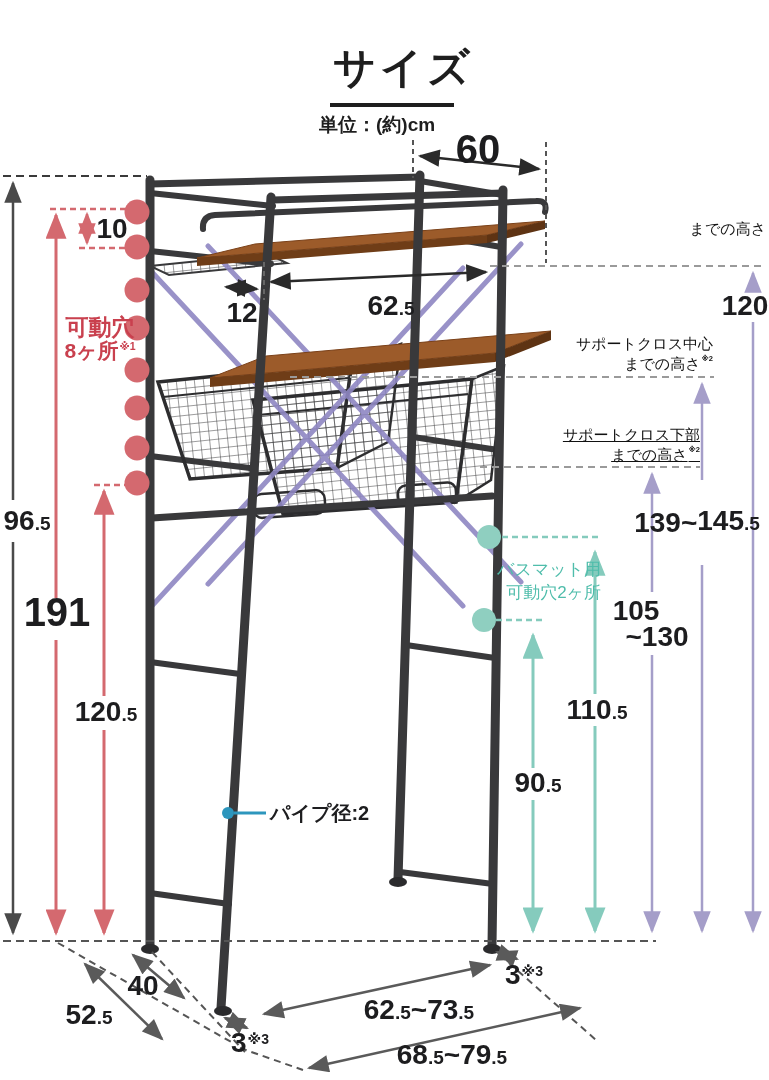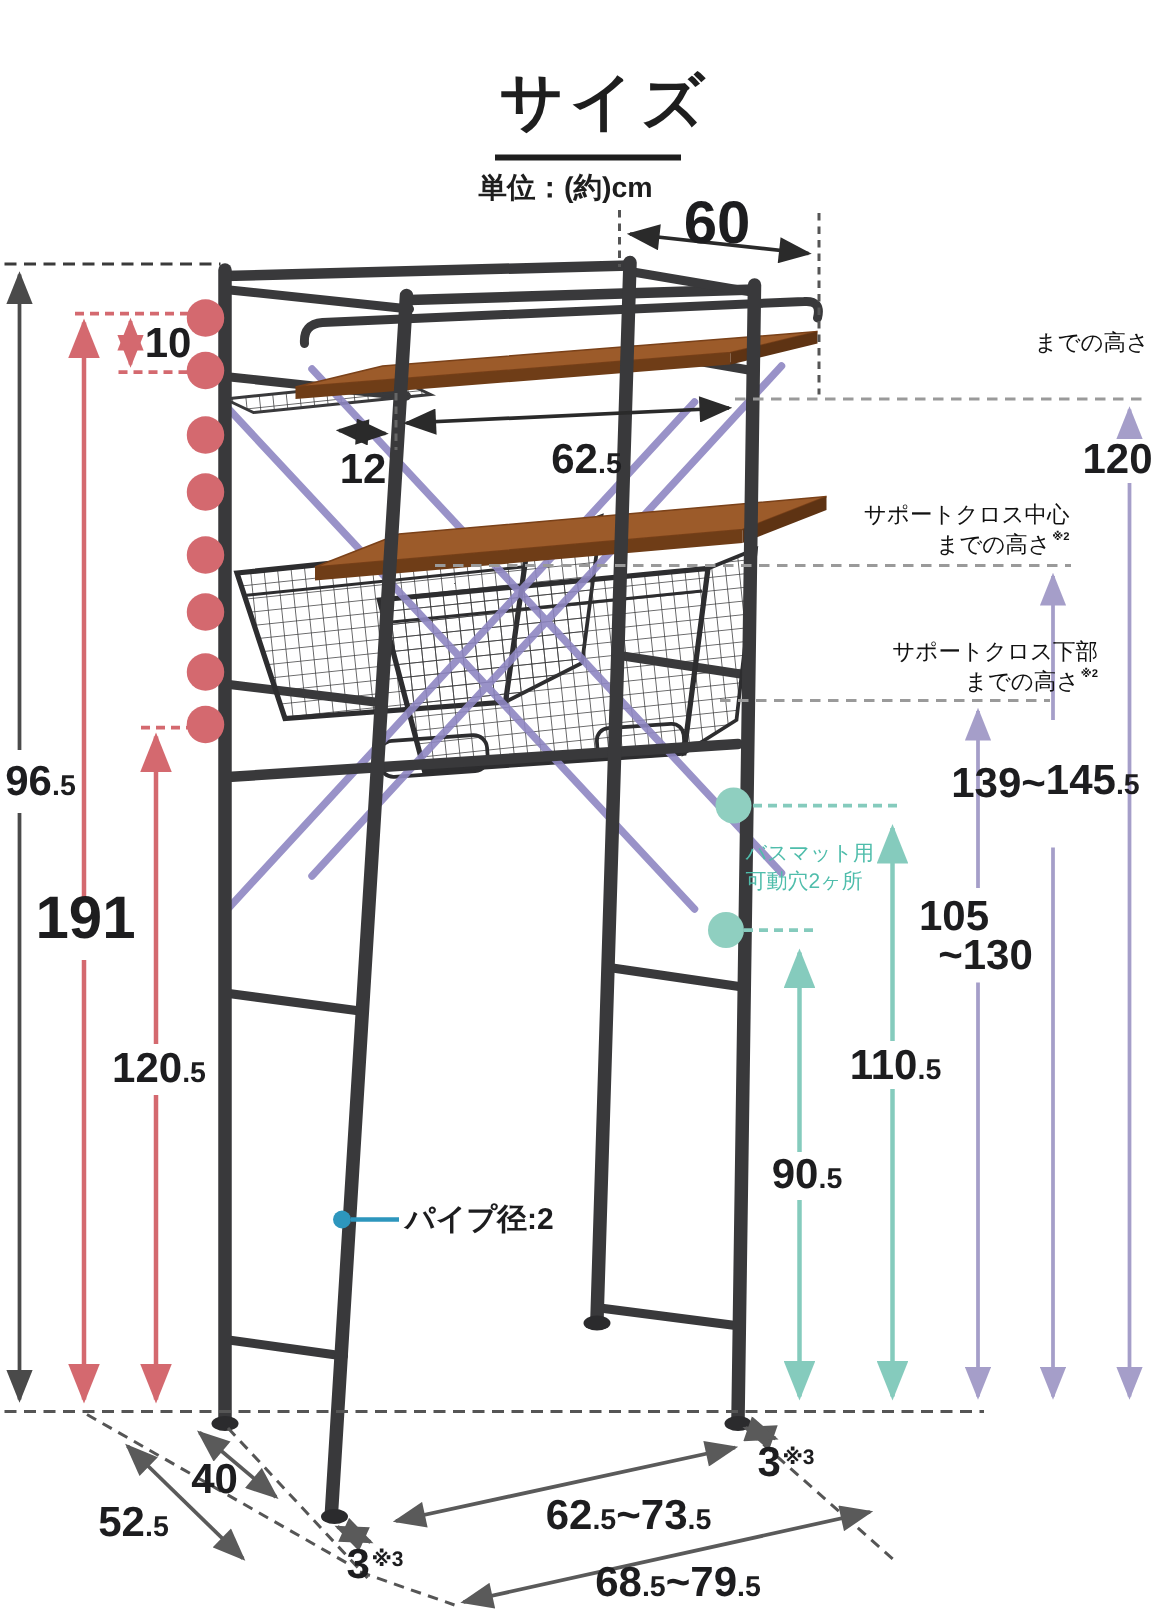--- a/index.html
+++ b/index.html
@@ -12,21 +12,21 @@
   .num-lg{font-size:40px;}
   .sm{font-size:.68em;}
   .sup{font-size:.5em;position:relative;top:-8px;margin-left:1px;font-weight:700;}
   .header{position:absolute;left:310px;top:40px;width:164px;text-align:right;}
   .title{font-size:42px;font-weight:700;letter-spacing:4px;color:#1e1e1e;}
   .title-underline{width:124px;height:4px;background:#1e1e1e;margin:7px auto 0;}
   .unit-note{position:absolute;left:319px;top:112px;font-size:19px;font-weight:700;color:#1e1e1e;}
   .note-right{position:absolute;transform:none;text-align:right;font-size:15px;line-height:1.35;color:#111;}
   .note-red{color:#c9404e;text-align:center;font-size:23px;line-height:23px;}
   .note-red .l2{font-size:21px;}
-  .note-teal{position:absolute;transform:none;text-align:left;font-size:14px;line-height:1.35;color:#4fbdab;}
+  .note-teal{position:absolute;transform:none;text-align:right;font-size:17px;line-height:1.35;color:#4fbdab;}
   .pipe-note{position:absolute;transform:translate(0,-50%);font-size:20px;font-weight:700;}
   .col{display:flex;align-items:center;line-height:25px;}
 </style>
 </head>
 <body>
 
 <div class="stage">
 
 <svg width="769" height="1080" viewBox="0 0 769 1080">
   <defs>
@@ -223,37 +223,41 @@
 <div class="unit-note">単位：(約)cm</div>
 
 <div class="lbl num-lg" style="left:478px;top:149px;">60</div>
 <div class="lbl num" style="left:242px;top:313px;">12</div>
 <div class="lbl num" style="left:391px;top:306px;">62<span class="sm">.5</span></div>
 <div class="lbl num" style="left:112px;top:229px;">10</div>
 <div class="lbl num" style="left:27px;top:521px;">96<span class="sm">.5</span></div>
 <div class="lbl num-lg" style="left:57px;top:612px;">191</div>
 <div class="lbl num" style="left:106px;top:712px;">120<span class="sm">.5</span></div>
 
+<div class="lbl note-red" style="left:100px;top:341px;">
+  <div>可動穴</div>
+  <div class="l2"><span>8ヶ所</span><span class="sup">※1</span></div>
+</div>
 
 <div class="note-right" style="left:600px;top:219px;width:166px;">
   <div>までの高さ</div>
 </div>
 <div class="lbl num" style="left:745px;top:306px;">120</div>
 
 <div class="note-right" style="left:555px;top:334px;width:158px;">
   <div>サポートクロス中心</div>
   <div><span>までの高さ</span><span class="sup">※2</span></div>
 </div>
 <div class="lbl num col" style="left:697px;top:522px;">
   <div>139</div>
   <div>~</div>
   <div>145<span class="sm">.5</span></div>
 </div>
 
-<div class="note-right" style="left:574px;top:425px;width:158px;">
+<div class="note-right" style="left:542px;top:425px;width:158px;text-decoration:underline;">
   <div>サポートクロス下部</div>
   <div><span>までの高さ</span><span class="sup">※2</span></div>
 </div>
 <div class="lbl num" style="left:636px;top:611px;">105</div>
 <div class="lbl num" style="left:657px;top:637px;">~130</div>
 
 <div class="note-teal" style="left:497px;top:559px;">
   <div>バスマット用</div>
   <div>可動穴2ヶ所</div>
 </div>

